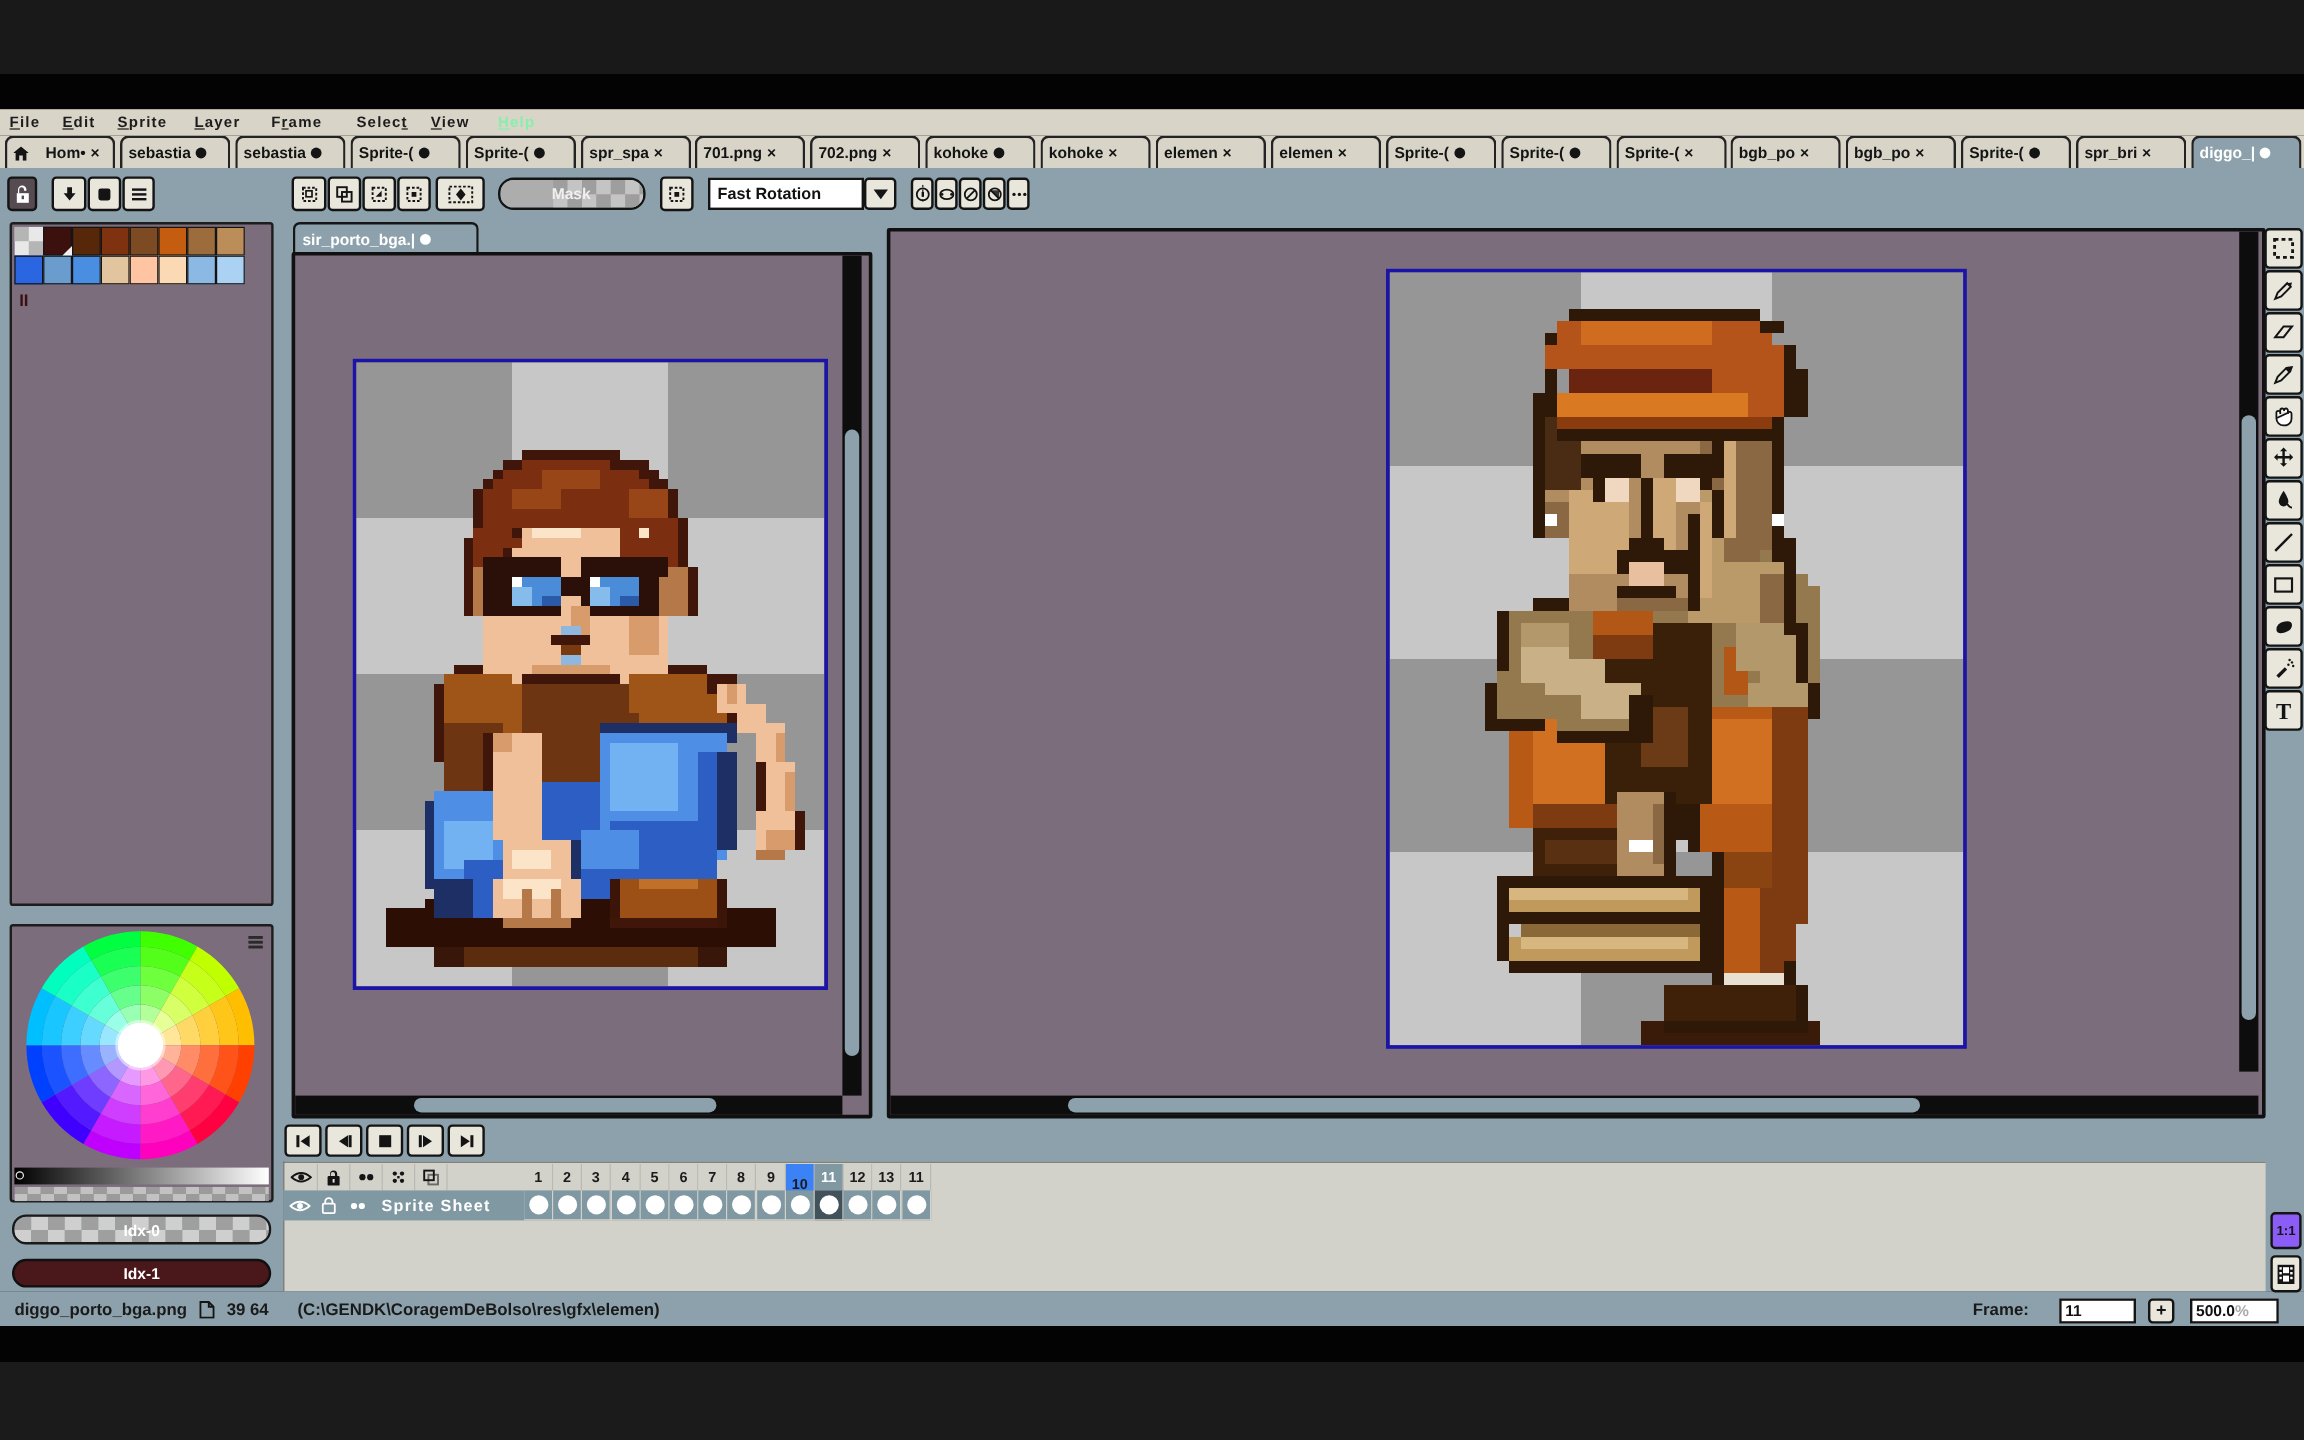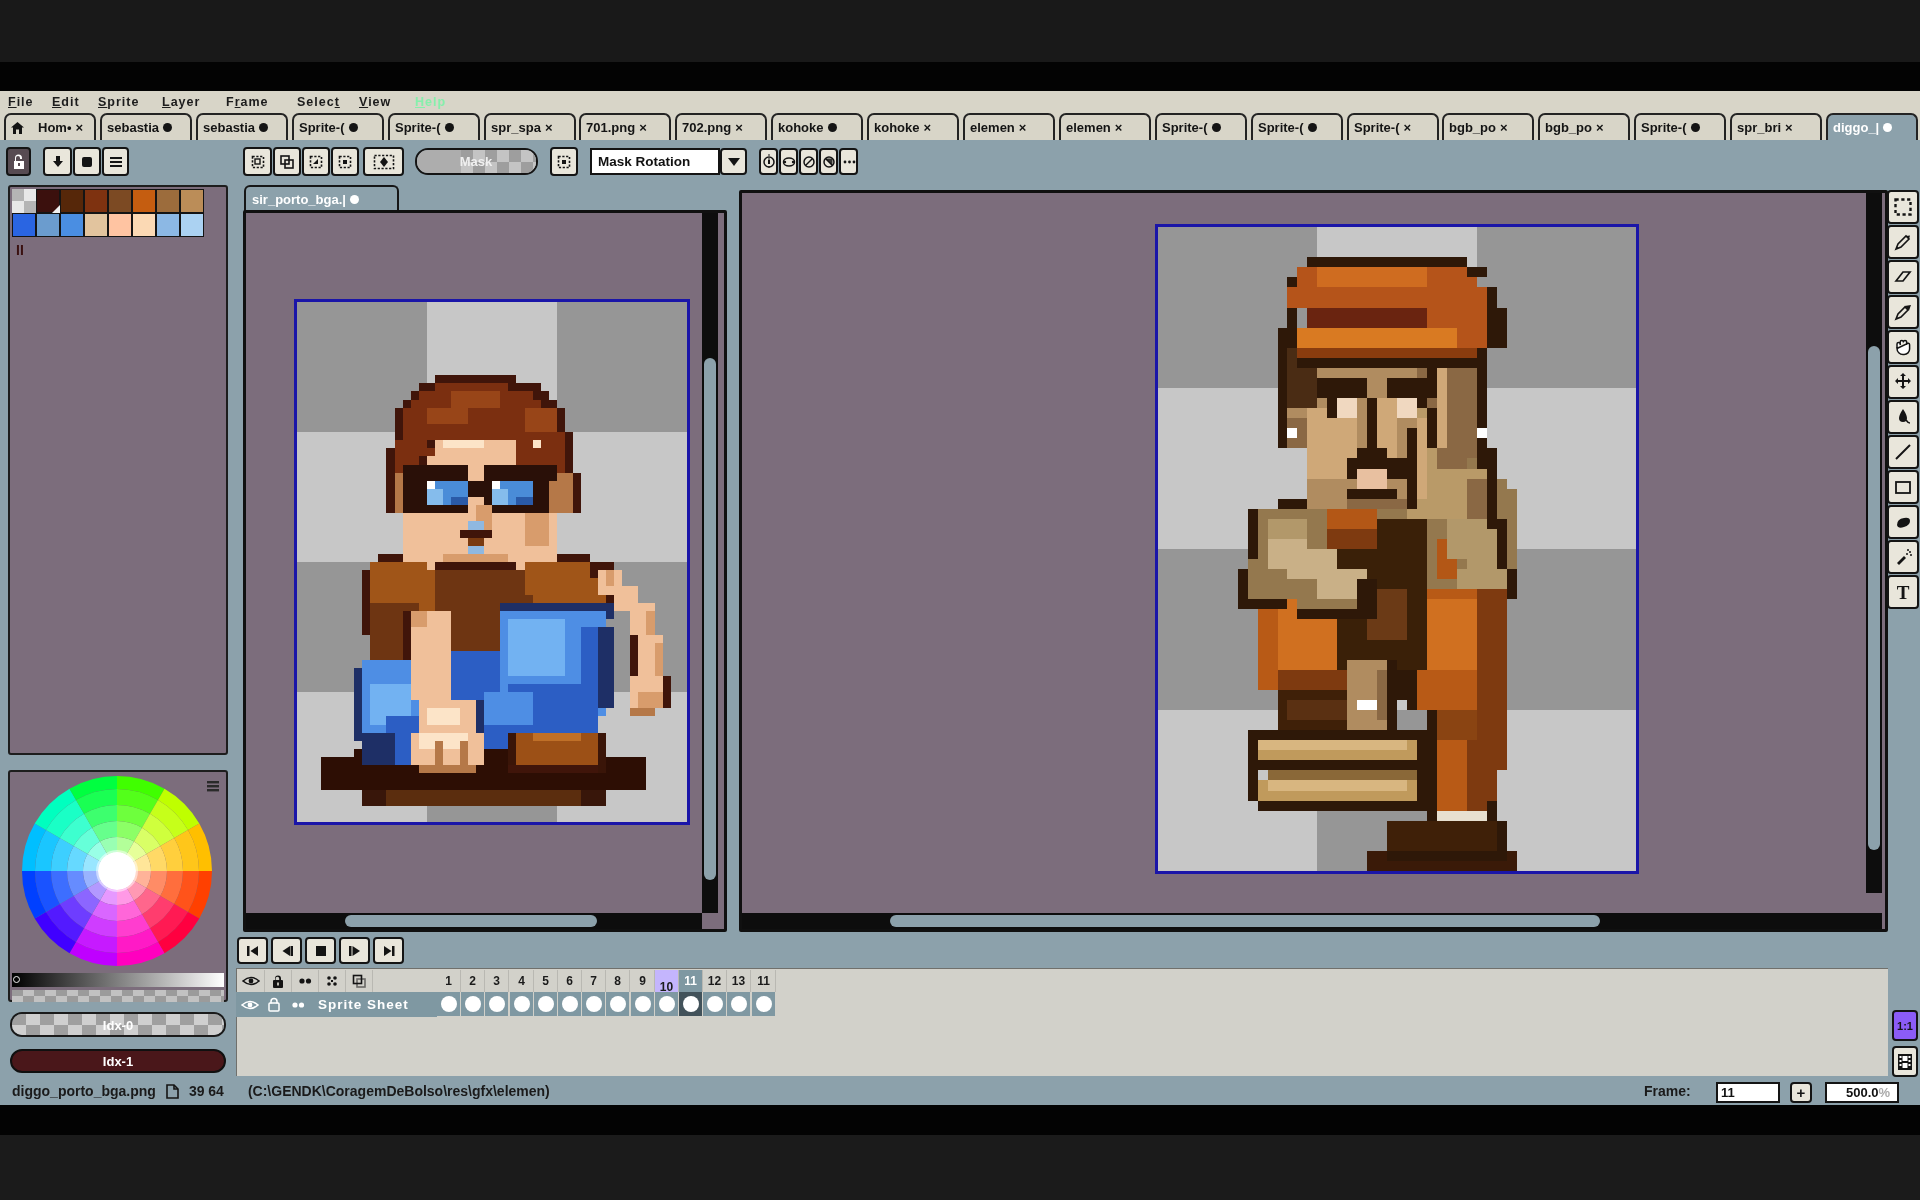--- a/index.html
+++ b/index.html
@@ -120,21 +120,21 @@
       <rect x="116" y="12" width="12" height="12" fill="#c4c4c4"></rect>
       <rect x="116" y="24" width="12" height="12" fill="#9e9e9e"></rect>
       <text x="59" y="16" text-anchor="middle" font-family="Liberation Sans" font-size="13" font-weight="bold" fill="#f0f0f0">Mask</text>
     </svg></div>
 <div class="btn" style="left:550px;top:147px;width:28px;height:29px;background:#e9e6db;">
     <svg width="16" height="16" viewBox="0 0 16 16" style="">
       <rect x="2.5" y="2.5" width="11" height="11" fill="none" stroke="#141414" stroke-width="1.6" stroke-dasharray="2.2 1.6"></rect>
       <rect x="6" y="6" width="4" height="4" fill="#141414"></rect>
     </svg>
   </div>
-<div class="abs" style="left:590px;top:148px;width:130px;height:27px;background:#fff;border:2px solid #141414;color:#111;font-size:13.5px;font-weight:bold;display:flex;align-items:center;padding-left:6px">Mask Rotation</div>
+<div class="abs" style="left:590px;top:148px;width:130px;height:27px;background:#fff;border:2px solid #141414;color:#111;font-size:13.5px;font-weight:bold;display:flex;align-items:center;padding-left:6px">Fast Rotation</div>
 <div class="btn" style="left:720px;top:148px;width:27px;height:27px;background:#e9e6db;">
     <svg width="12" height="10" viewBox="0 0 12 10" style="">
       <path d="M0 1 H12 L6 9 Z" fill="#141414"></path>
     </svg>
   </div>
 <div class="btn" style="left:759px;top:148px;width:19px;height:27px;background:#e9e6db;">
     <svg width="14" height="16" viewBox="0 0 14 16" style="">
       <circle cx="7" cy="8" r="5" fill="none" stroke="#141414" stroke-width="1.5"></circle>
       <rect x="6" y="6" width="2" height="4" fill="#141414"></rect>
       <line x1="7" y1="0" x2="7" y2="16" stroke="#141414" stroke-width="1" stroke-dasharray="2 2"></line>
@@ -775,21 +775,21 @@
   </div>
 <div class="abs" style="left:437px;top:970px;width:24px;height:22px;background:#d2d1ca;color:#1b1b1b;font-size:12px;font-weight:bold;display:flex;align-items:center;justify-content:center;border-right:1px solid #b9b8b2">1</div>
 <div class="abs" style="left:461px;top:970px;width:24px;height:22px;background:#d2d1ca;color:#1b1b1b;font-size:12px;font-weight:bold;display:flex;align-items:center;justify-content:center;border-right:1px solid #b9b8b2">2</div>
 <div class="abs" style="left:485px;top:970px;width:24px;height:22px;background:#d2d1ca;color:#1b1b1b;font-size:12px;font-weight:bold;display:flex;align-items:center;justify-content:center;border-right:1px solid #b9b8b2">3</div>
 <div class="abs" style="left:510px;top:970px;width:24px;height:22px;background:#d2d1ca;color:#1b1b1b;font-size:12px;font-weight:bold;display:flex;align-items:center;justify-content:center;border-right:1px solid #b9b8b2">4</div>
 <div class="abs" style="left:534px;top:970px;width:24px;height:22px;background:#d2d1ca;color:#1b1b1b;font-size:12px;font-weight:bold;display:flex;align-items:center;justify-content:center;border-right:1px solid #b9b8b2">5</div>
 <div class="abs" style="left:558px;top:970px;width:24px;height:22px;background:#d2d1ca;color:#1b1b1b;font-size:12px;font-weight:bold;display:flex;align-items:center;justify-content:center;border-right:1px solid #b9b8b2">6</div>
 <div class="abs" style="left:582px;top:970px;width:24px;height:22px;background:#d2d1ca;color:#1b1b1b;font-size:12px;font-weight:bold;display:flex;align-items:center;justify-content:center;border-right:1px solid #b9b8b2">7</div>
 <div class="abs" style="left:606px;top:970px;width:24px;height:22px;background:#d2d1ca;color:#1b1b1b;font-size:12px;font-weight:bold;display:flex;align-items:center;justify-content:center;border-right:1px solid #b9b8b2">8</div>
 <div class="abs" style="left:631px;top:970px;width:24px;height:22px;background:#d2d1ca;color:#1b1b1b;font-size:12px;font-weight:bold;display:flex;align-items:center;justify-content:center;border-right:1px solid #b9b8b2">9</div>
-<div class="abs" style="left:655px;top:970px;width:24px;height:34px;background:#c4b5fd;color:#1b1b1b;font-size:12px;font-weight:bold;display:flex;align-items:center;justify-content:center;border-right:1px solid #b9b8b2">10</div>
+<div class="abs" style="left:655px;top:970px;width:24px;height:34px;background:#3b82f6;color:#1b1b1b;font-size:12px;font-weight:bold;display:flex;align-items:center;justify-content:center;border-right:1px solid #b9b8b2">10</div>
 <div class="abs" style="left:679px;top:970px;width:24px;height:22px;background:#7f98a2;color:#fff;font-size:12px;font-weight:bold;display:flex;align-items:center;justify-content:center;border-right:1px solid #b9b8b2">11</div>
 <div class="abs" style="left:703px;top:970px;width:24px;height:22px;background:#d2d1ca;color:#1b1b1b;font-size:12px;font-weight:bold;display:flex;align-items:center;justify-content:center;border-right:1px solid #b9b8b2">12</div>
 <div class="abs" style="left:727px;top:970px;width:24px;height:22px;background:#d2d1ca;color:#1b1b1b;font-size:12px;font-weight:bold;display:flex;align-items:center;justify-content:center;border-right:1px solid #b9b8b2">13</div>
 <div class="abs" style="left:752px;top:970px;width:24px;height:22px;background:#d2d1ca;color:#1b1b1b;font-size:12px;font-weight:bold;display:flex;align-items:center;justify-content:center;border-right:1px solid #b9b8b2">11</div>
 <div class="abs" style="left:236px;top:992px;width:201px;height:25px;background:#7f98a2"></div>
 <div class="abs" style="left:238px;top:993px;width:24px;height:23px;display:flex;align-items:center;justify-content:center">
     <svg width="18" height="14" viewBox="0 0 18 14" style="">
       <path d="M1 7 Q9 0 17 7 Q9 14 1 7 Z" fill="none" stroke="#fff" stroke-width="1.6"></path>
       <circle cx="9" cy="7" r="2.4" fill="#fff"></circle>
     </svg>
@@ -872,12 +872,12 @@
       <path d="M8 1 V5 H12" fill="none" stroke="#141414" stroke-width="1.6"></path>
     </svg>
     <span>39 64</span>
     <span style="margin-left:14px">(C:\GENDK\CoragemDeBolso\res\gfx\elemen)</span>
   </div>
 <div class="abs" style="left:1644px;top:1083px;color:#1a1a1a;font-size:14px;font-weight:bold">Frame:</div>
 <div class="abs" style="left:1716px;top:1082px;width:64px;height:21px;background:#fff;border:2px solid #141414;font-size:13px;font-weight:bold;color:#111;display:flex;align-items:center;padding-left:3px">11</div>
 <div class="btn" style="left:1790px;top:1082px;width:22px;height:21px;background:#e9e6db;">
     <span style="font-size:15px;font-weight:bold;color:#141414">+</span>
   </div>
-<div class="abs" style="left:1825px;top:1082px;width:74px;height:21px;background:#fff;border:2px solid #141414;font-size:13px;font-weight:bold;color:#111;display:flex;align-items:center;padding-left:19px">500.0<span style="color:#aaa">%</span></div>
+<div class="abs" style="left:1825px;top:1082px;width:74px;height:21px;background:#fff;border:2px solid #141414;font-size:13px;font-weight:bold;color:#111;display:flex;align-items:center;padding-left:3px">500.0<span style="color:#aaa">%</span></div>
 </body></html>

